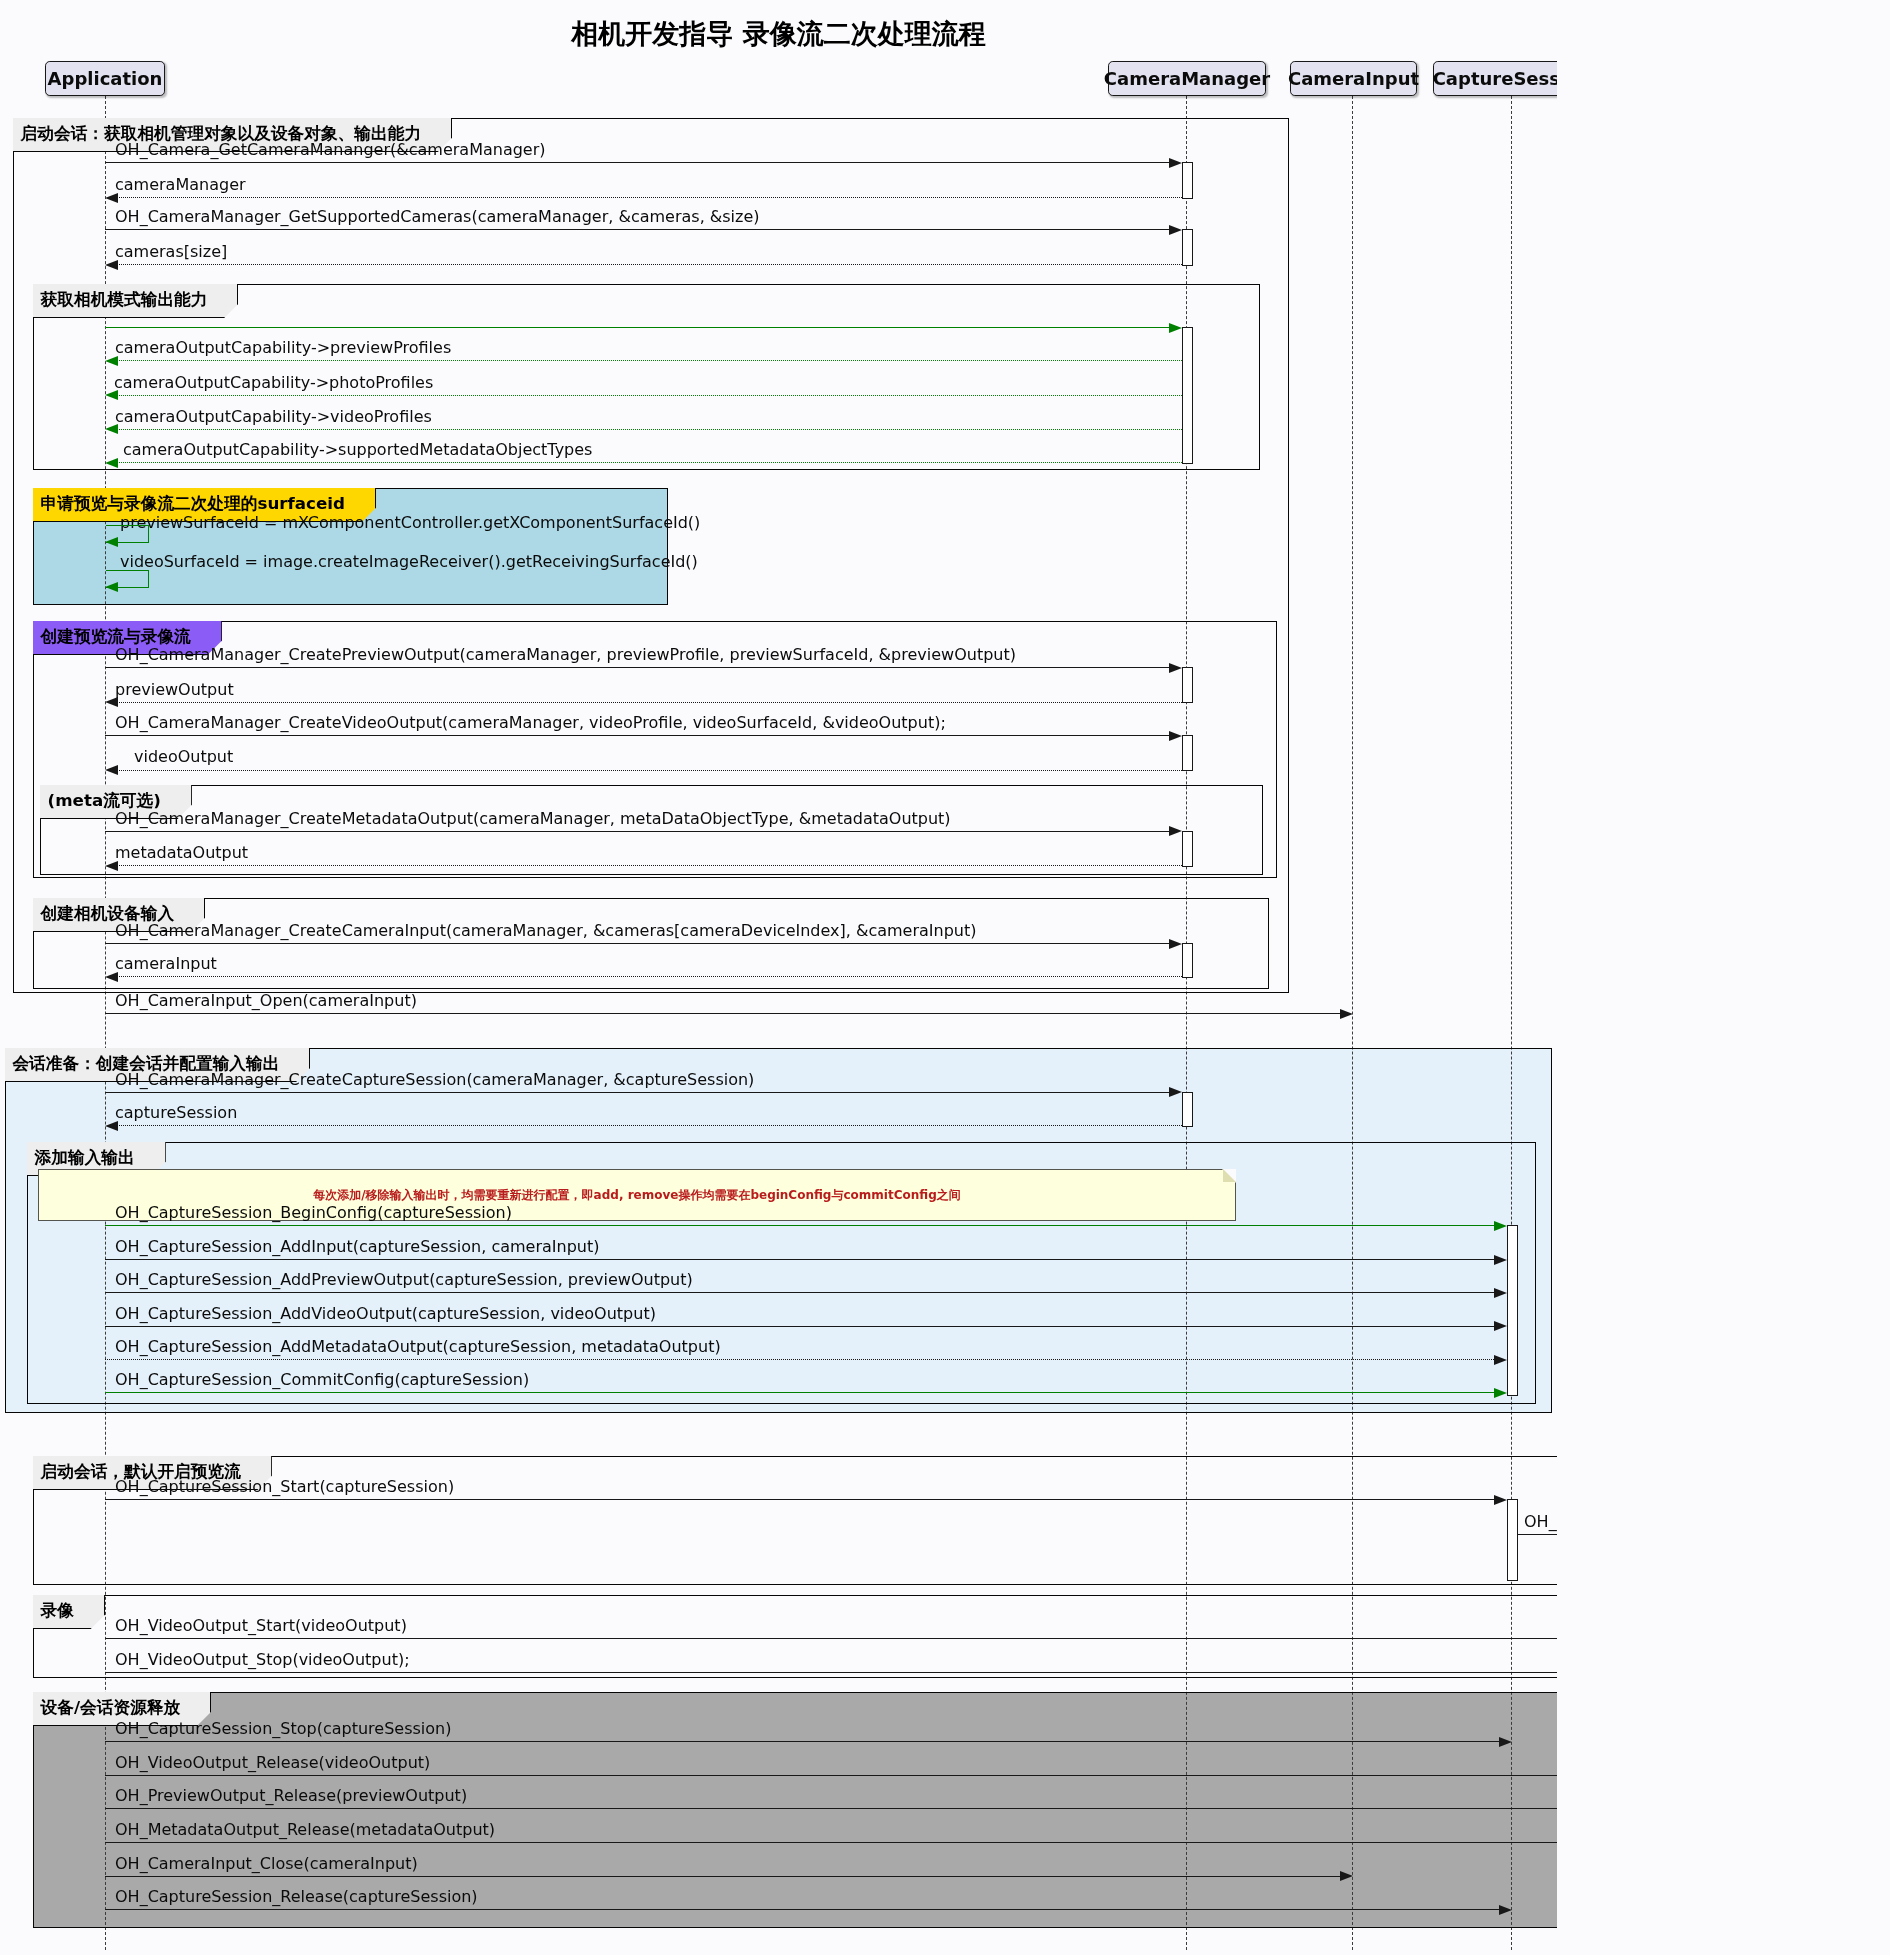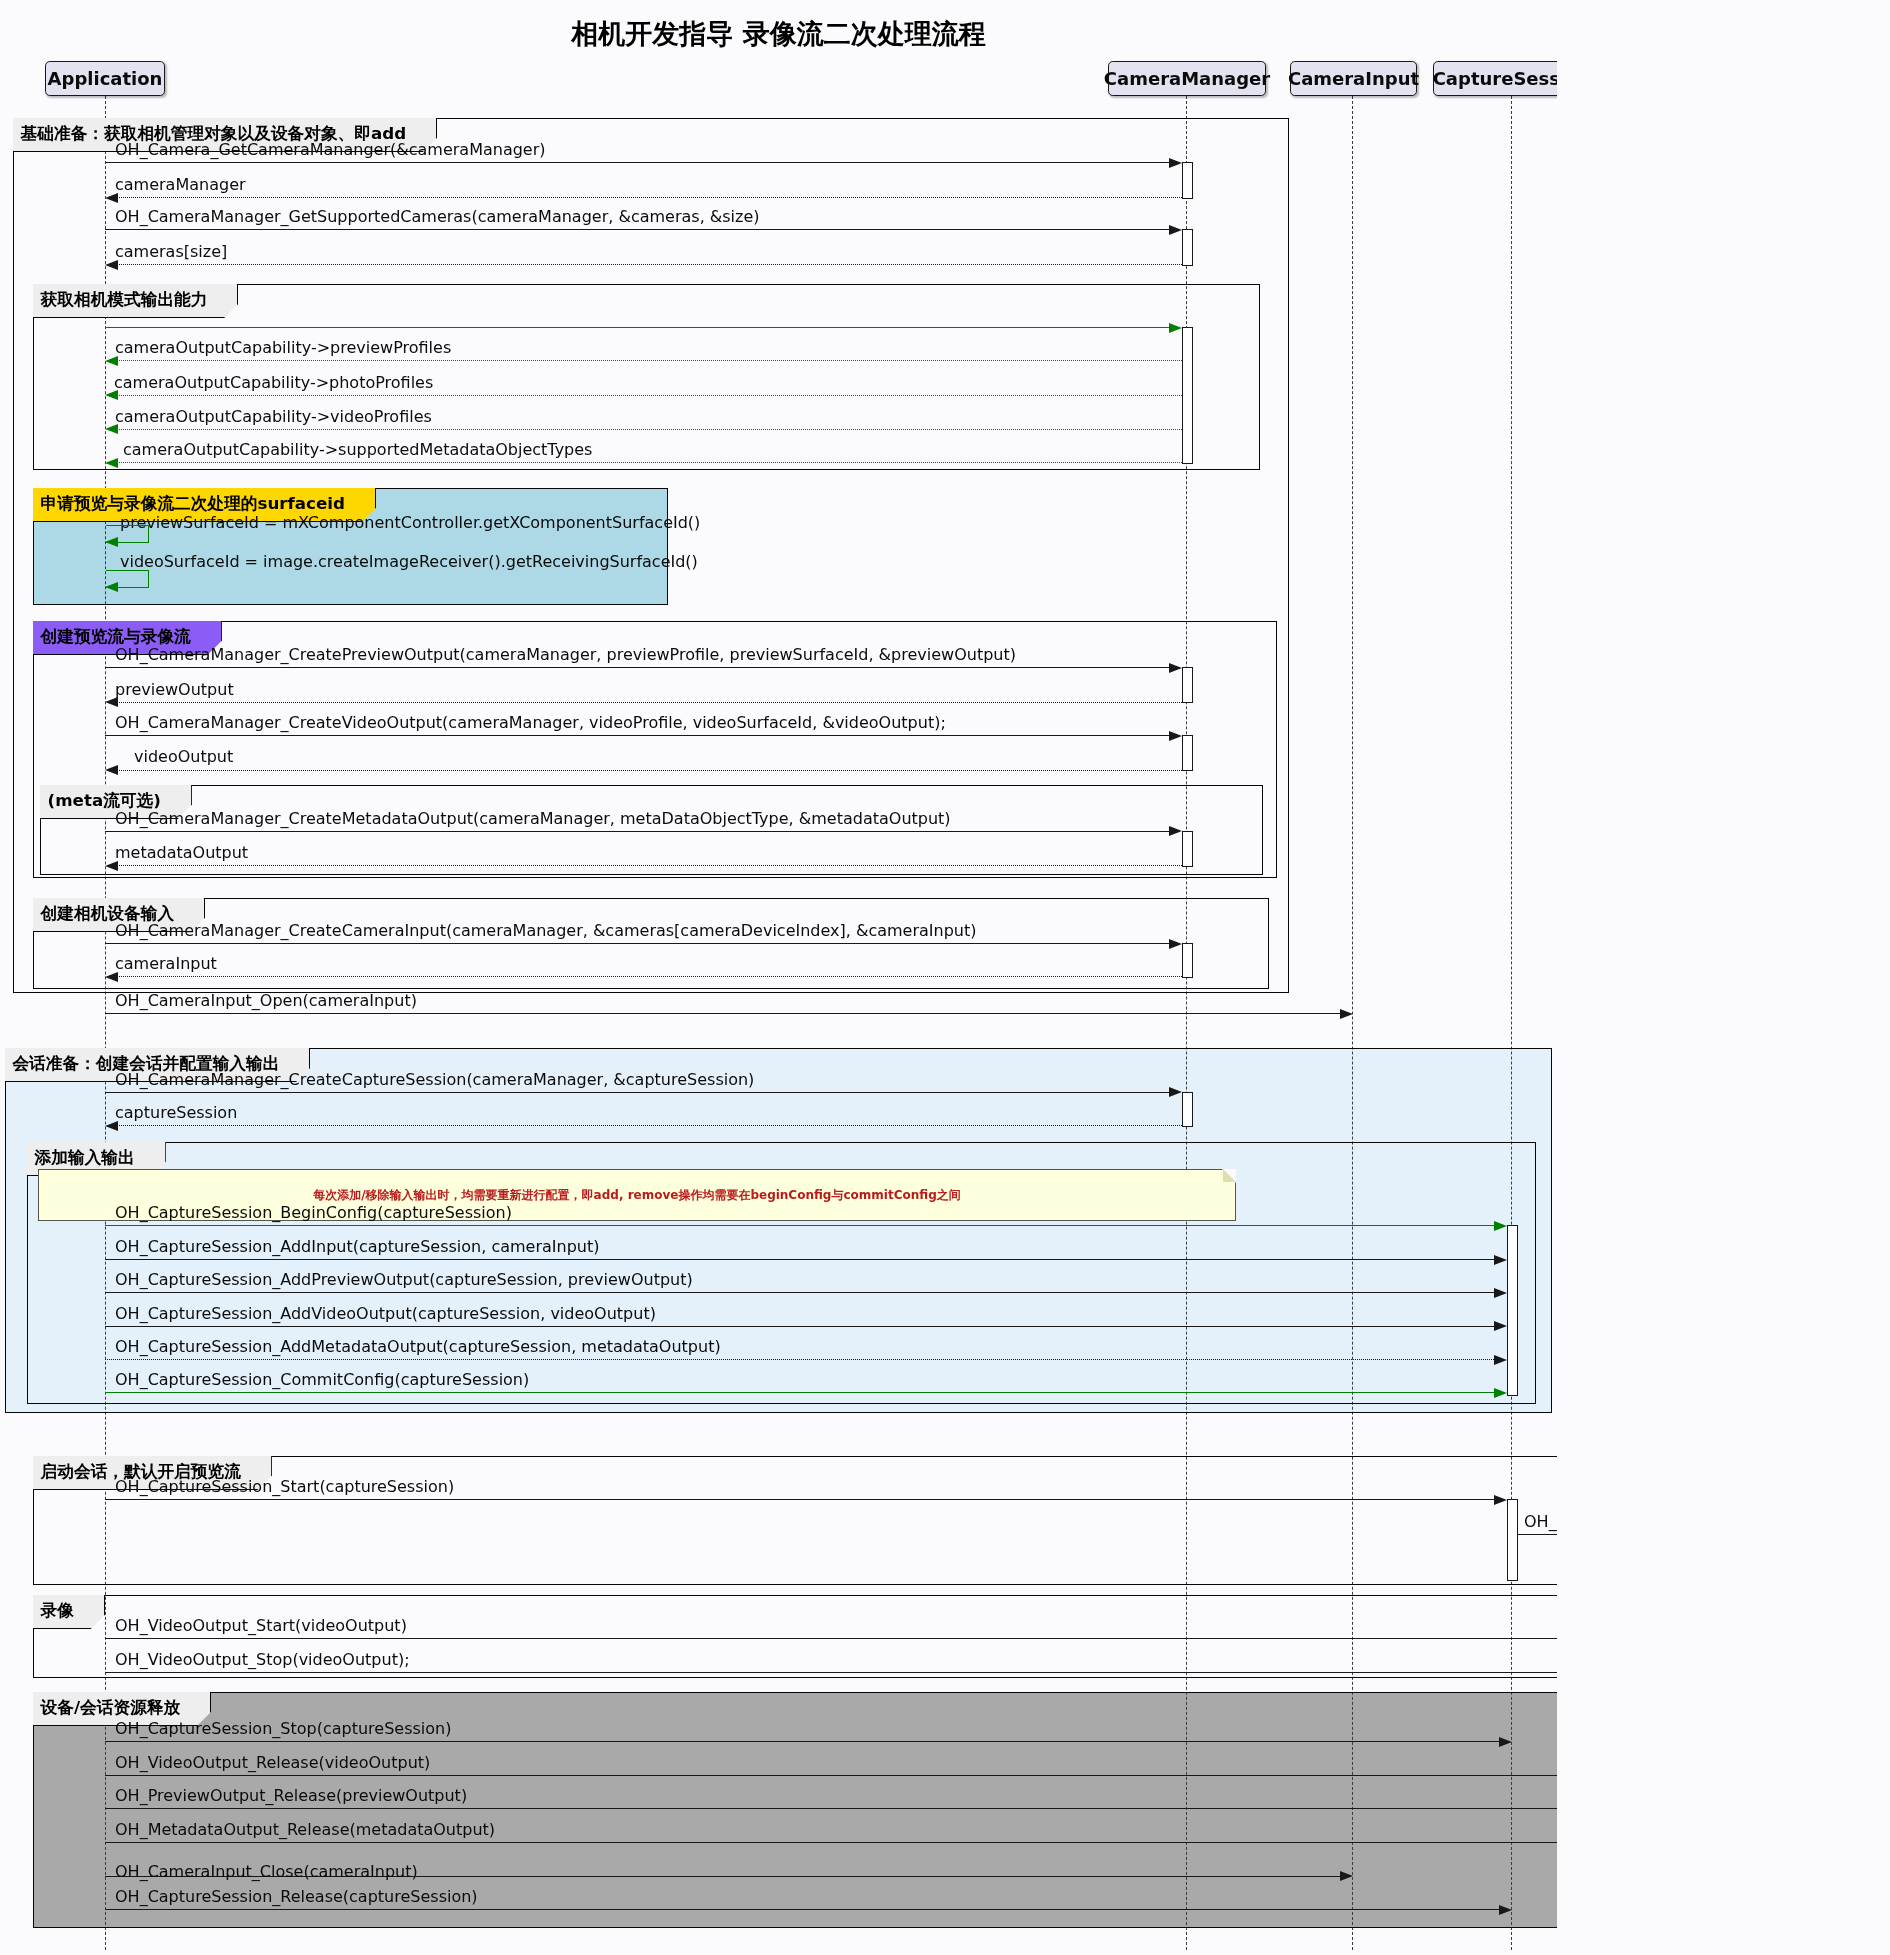--- a/index.html
+++ b/index.html
@@ -44,21 +44,21 @@
   <div class="title">相机开发指导 录像流二次处理流程</div>
 <div class="frame-bg" style="left: 33px; top: 488px; width: 635px; height: 117px; background: rgb(173, 216, 230);"></div>
     <div class="frame-bg" style="left: 4.8px; top: 1048px; width: 1547px; height: 365px; background: rgb(228, 241, 251);"></div>
     <div class="frame-bg" style="left: 33px; top: 1692px; width: 1843px; height: 236px; background: rgb(169, 169, 169);"></div>
     <div class="lifeline" style="left: 105px; top: 96px; height: 1854px;"></div>
     <div class="lifeline" style="left: 1186px; top: 96px; height: 1854px;"></div>
     <div class="lifeline" style="left: 1352px; top: 96px; height: 1854px;"></div>
     <div class="lifeline" style="left: 1511px; top: 96px; height: 1854px;"></div>
     <div class="lifeline" style="left: 1850px; top: 96px; height: 1854px;"></div>
     <div class="frame" style="left: 13px; top: 118px; width: 1276px; height: 875px;"></div>
-    <div class="ftab" style="left: 13px; top: 118px; background: rgb(238, 238, 238);">基础准备：获取相机管理对象以及设备对象、即add</div>
+    <div class="ftab" style="left: 13px; top: 118px; background: rgb(238, 238, 238);">启动会话：获取相机管理对象以及设备对象、输出能力</div>
     <div class="frame" style="left: 33px; top: 284px; width: 1227px; height: 186px;"></div>
     <div class="ftab" style="left: 33px; top: 284px; background: rgb(238, 238, 238);">获取相机模式输出能力</div>
     <div class="frame" style="left: 33px; top: 488px; width: 635px; height: 117px;"></div>
     <div class="ftab" style="left: 33px; top: 488px; background: rgb(255, 215, 0);">申请预览与录像流二次处理的surfaceid</div>
     <div class="frame" style="left: 33px; top: 621px; width: 1244px; height: 257px;"></div>
     <div class="ftab" style="left: 33px; top: 621px; background: #8b5cf6;">创建预览流与录像流</div>
     <div class="frame" style="left: 40px; top: 785px; width: 1223px; height: 90px;"></div>
     <div class="ftab" style="left: 40px; top: 785px; background: rgb(238, 238, 238);">(meta流可选)</div>
     <div class="frame" style="left: 33px; top: 898px; width: 1236px; height: 91px;"></div>
     <div class="ftab" style="left: 33px; top: 898px; background: rgb(238, 238, 238);">创建相机设备输入</div>
@@ -180,21 +180,21 @@
     <div class="ah r" style="left: 1838px; top: 1771px; border-left-color: rgb(24, 24, 24);"></div>
     <div class="msg-label" style="left: 115px; top: 1755px;">OH_VideoOutput_Release(videoOutput)</div>
     <div class="msg-line solid" style="left: 105px; top: 1808px; width: 1741px; border-top-color: rgb(24, 24, 24);"></div>
     <div class="ah r" style="left: 1838px; top: 1804px; border-left-color: rgb(24, 24, 24);"></div>
     <div class="msg-label" style="left: 115px; top: 1788px;">OH_PreviewOutput_Release(previewOutput)</div>
     <div class="msg-line solid" style="left: 105px; top: 1842px; width: 1741px; border-top-color: rgb(24, 24, 24);"></div>
     <div class="ah r" style="left: 1838px; top: 1837px; border-left-color: rgb(24, 24, 24);"></div>
     <div class="msg-label" style="left: 115px; top: 1822px;">OH_MetadataOutput_Release(metadataOutput)</div>
     <div class="msg-line solid" style="left: 105px; top: 1876px; width: 1243px; border-top-color: rgb(24, 24, 24);"></div>
     <div class="ah r" style="left: 1340px; top: 1871px; border-left-color: rgb(24, 24, 24);"></div>
-    <div class="msg-label" style="left: 115px; top: 1856px; margin-top: 8px;">OH_CameraInput_Close(cameraInput)</div>
+    <div class="msg-label" style="left: 115px; top: 1856px;">OH_CameraInput_Close(cameraInput)</div>
     <div class="msg-line solid" style="left: 105px; top: 1909px; width: 1402px; border-top-color: rgb(24, 24, 24);"></div>
     <div class="ah r" style="left: 1499px; top: 1905px; border-left-color: rgb(24, 24, 24);"></div>
     <div class="msg-label" style="left: 115px; top: 1889px;">OH_CaptureSession_Release(captureSession)</div>
     <div class="msg-label" style="left: 120px; top: 507px; margin-top: 8px;">previewSurfaceId = mXComponentController.getXComponentSurfaceId()</div>
     <div class="selfloop" style="left: 106px; top: 525px;"></div>
     <div class="ah l" style="left: 105px; top: 537px; border-right-color: rgb(0, 128, 0);"></div>
     <div class="msg-label" style="left: 120px; top: 554px;">videoSurfaceId = image.createImageReceiver().getReceivingSurfaceId()</div>
     <div class="selfloop" style="left: 106px; top: 570px;"></div>
     <div class="ah l" style="left: 105px; top: 582px; border-right-color: rgb(0, 128, 0);"></div>
     <div class="participant" style="left: 45px; width: 120px;">Application</div>

